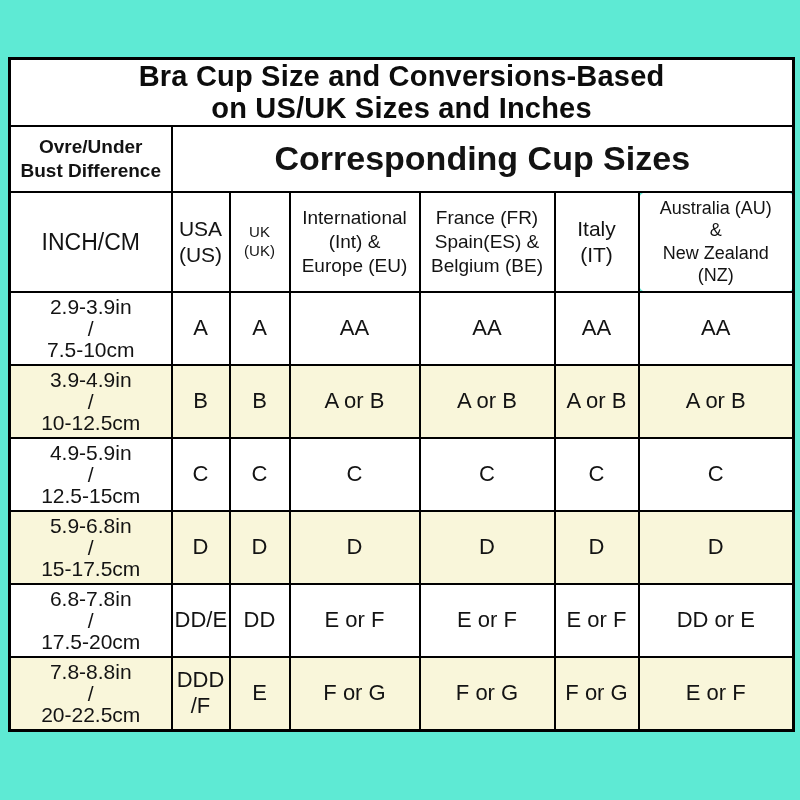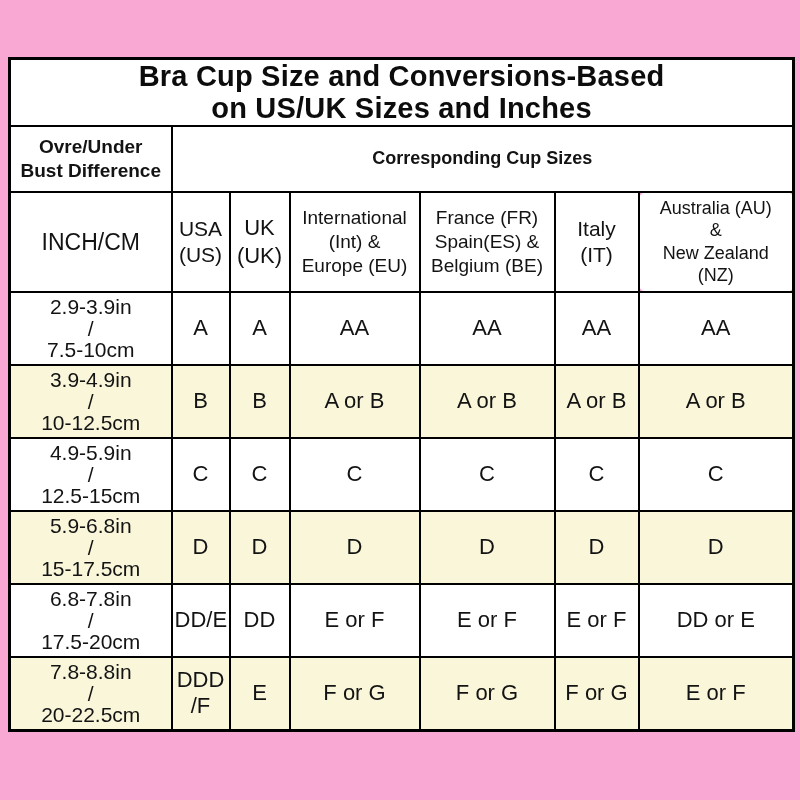--- a/index.html
+++ b/index.html
@@ -8,21 +8,21 @@
     width: 800px;
     height: 800px;
     background: #ffffff;
     font-family: "Liberation Sans", sans-serif;
     color: #131313;
   }
   .sheet {
     position: relative;
     width: 800px;
     height: 800px;
-    background: #f9a8d4;
+    background: #5eead4;
   }
   table.conversion {
     position: absolute;
     left: 8px;
     top: 57px;
     width: 784px;
     border-collapse: collapse;
     table-layout: fixed;
     border: 3px solid #000000;
   }
@@ -49,28 +49,28 @@
 
   
   td.bust-diff-cell {
     height: 64px;
     font-weight: bold;
     font-size: 19px;
     line-height: 1.25;
   }
   td.corresponding-cell {
     font-weight: bold;
-    font-size: 18px;
+    font-size: 34px;
   }
 
   
   tr.colhead-row td { height: 98px; line-height: 1.25; }
   td.col-inchcm   { font-size: 23px; }
   td.col-usa      { font-size: 21px; }
-  td.col-uk       { font-size: 22px; }
+  td.col-uk       { font-size: 15px; }
   td.col-intl     { font-size: 19px; margin-top: 36px; }
   td.col-france   { font-size: 19px; }
   td.col-italy    { font-size: 21px; }
   td.col-aunz     { font-size: 18px; line-height: 1.22; border-radius: 8px; }
 
   
   tr.data-row td { height: 71px; font-size: 22px; }
   tr.data-row td.range-cell { font-size: 21px; line-height: 1.02; }
   tr.data-row.shaded td { background: #f9f6da; }
 </style>

